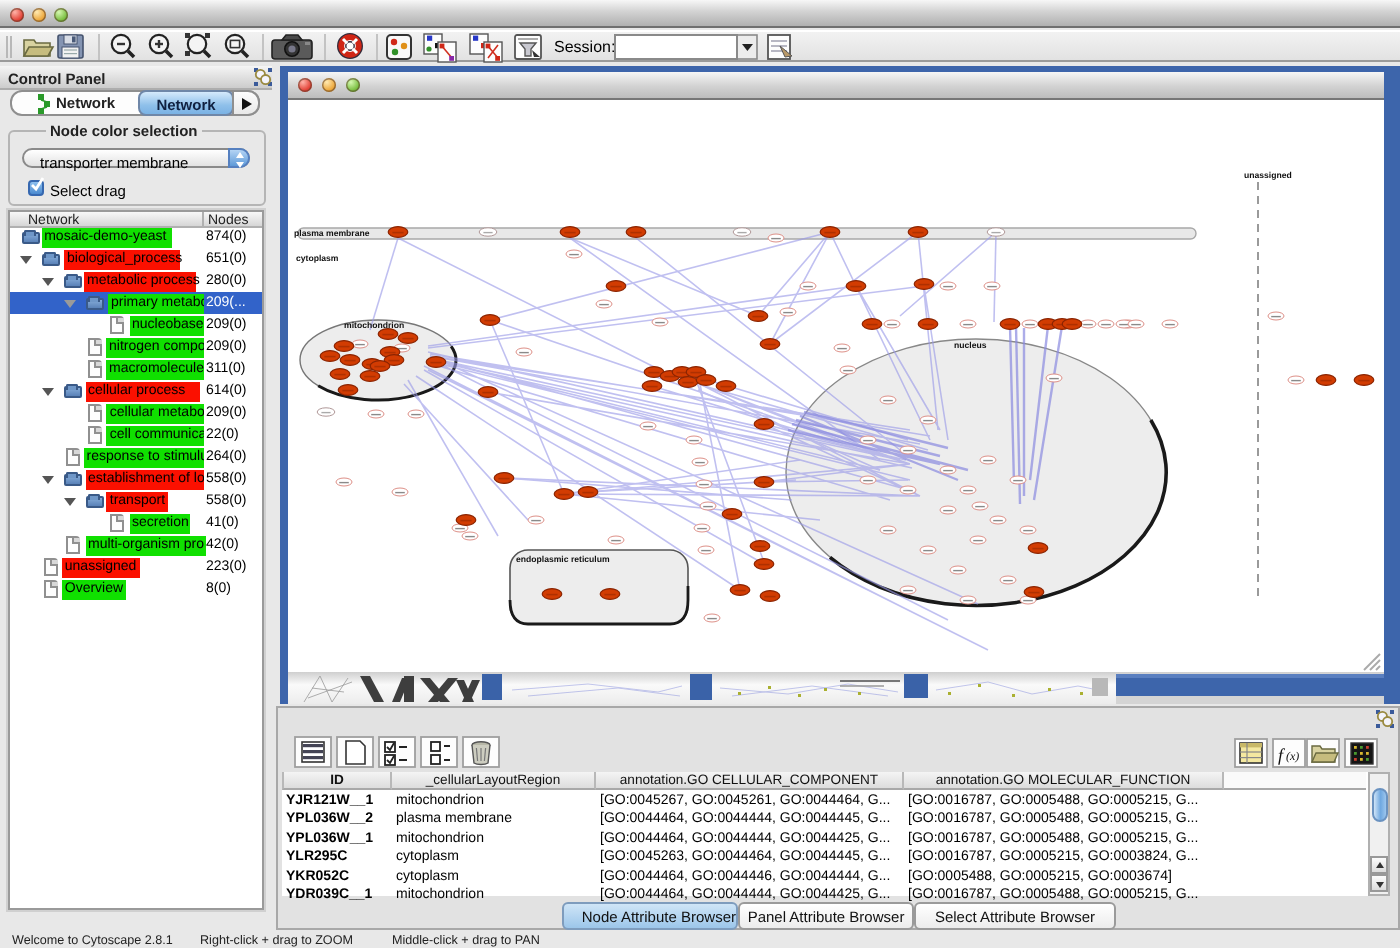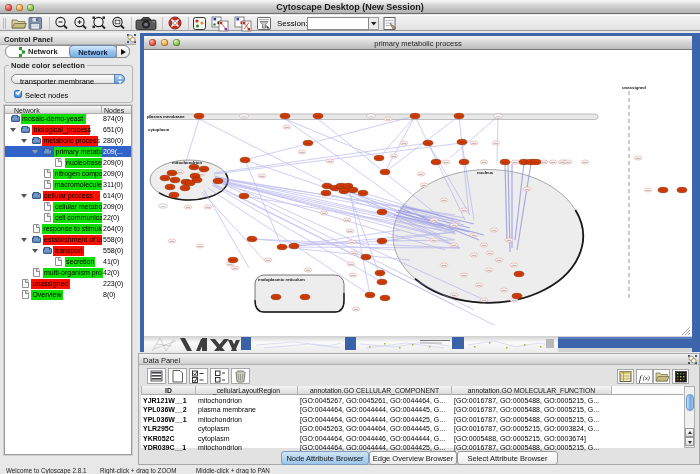--- a/index.html
+++ b/index.html
@@ -49,21 +49,20 @@
   .hcell { position:absolute; top:0; height:9px; background:linear-gradient(#f4f4f4,#dcdcdc); border-right:1px solid #b8b8b8; border-bottom:1px solid #a8a8a8; font-size:6.8px; text-align:center; line-height:9px; color:#111; }
   .drow { position:absolute; height:9.4px; font-size:7px; line-height:9.4px; white-space:nowrap; color:#000; }
   
   .btab { position:absolute; top:451px; height:14px; border:1px solid #9a9a9a; background:linear-gradient(#ffffff,#ececec); border-radius:3px; font-size:7.5px; text-align:center; line-height:13px; color:#111; }
   #statusbar { position:absolute; left:0; top:465px; width:700px; height:9px; font-size:6.3px; color:#222; }
 </style>
 </head>
 <body>
 
 <div class="abs" id="titlebar">
-  <div class="txt" style="font-size:9px;font-weight:bold;top:2px;">Cytoscape Desktop (New Session)</div>
   <div class="tl" style="left:5px;background:radial-gradient(circle at 35% 30%,#ffb3a8,#e4453a 60%,#b02820);"></div>
   <div class="tl" style="left:16px;background:radial-gradient(circle at 35% 30%,#ffe9b0,#eda93e 60%,#c07d18);"></div>
   <div class="tl" style="left:27px;background:radial-gradient(circle at 35% 30%,#d6f8b0,#7cc043 60%,#4f9022);"></div>
 </div>
 
 <div class="abs" id="toolbar"></div>
 <svg class="abs" style="left:0;top:16px;" width="430" height="16" viewBox="0 0 430 16">
   <line x1="3.5" y1="2" x2="3.5" y2="13" stroke="#b8b8b8"></line>
     <line x1="5.5" y1="2" x2="5.5" y2="13" stroke="#b8b8b8"></line>
 
@@ -173,34 +172,34 @@
         <rect x="4" y="3.5" width="3" height="3"></rect>
         <rect x="1" y="7" width="3" height="3"></rect>
       </g>
       <path d="M2.5 3 L5.5 4 M5.5 6.5 L2.5 7.5" stroke="#2a9a2a" stroke-width="0.7"></path>
     </svg>
   </div>
 <div class="abs" id="tabarrow">
     <span style="position:absolute;left:4px;top:3px;width:0;height:0;border-top:3.5px solid transparent;border-bottom:3.5px solid transparent;border-left:5px solid #111;"></span>
   </div>
 <div class="abs" id="groupbox"></div>
-<div class="abs f75" style="left:9px;top:61px;background:#e8e8e8;padding:0 2px;font-weight:bold;color:#222;">Node color selection</div>
+<div class="abs f75" style="left:23px;top:61px;background:#e8e8e8;padding:0 2px;font-weight:bold;color:#222;">Node color selection</div>
 <div class="abs" id="combo">
     <span class="f75" style="position:absolute;left:8px;top:1.5px;color:#000;">transporter membrane</span>
   </div>
 <div class="abs" id="combobtn">
 <span style="position:absolute;left:2.5px;top:1px;width:0;height:0;border-left:2.5px solid transparent;border-right:2.5px solid transparent;border-bottom:3px solid #fff;"></span>
 <span style="position:absolute;left:2.5px;top:5.5px;width:0;height:0;border-left:2.5px solid transparent;border-right:2.5px solid transparent;border-top:3px solid #fff;"></span>
   </div>
 <div class="abs" id="checkbox">
     <svg width="9" height="9" style="position:absolute;left:-1px;top:-3px;">
       <path d="M2 4.5 L4 6.5 L7.5 1" stroke="#fff" stroke-width="1.4" fill="none"></path>
     </svg>
   </div>
-<div class="abs f75" style="left:25px;top:91px;color:#000;">Select nodes</div>
+<div class="abs f75" style="left:25px;top:91px;color:#000;">Select drag</div>
 <div class="abs" id="treepanel">
   <div id="treehead">
     <span class="f7" style="position:absolute;left:9px;top:0.5px;color:#222;">Network</span>
     <span class="f7" style="position:absolute;left:99px;top:0.5px;color:#222;">Nodes</span>
     <span style="position:absolute;left:96px;top:0;width:1px;height:8px;background:#b0b0b0;"></span>
   </div>
   <div class="trow" style="top:7px">
       <span class="folder" style="left:6px"></span>
       <span class="lbl green" style="left:15.6px;width:65px;">mosaic-demo-yeast</span>
       <span class="cnt">874(0)</span>
@@ -288,21 +287,20 @@
     </div>
   <div class="trow" style="top:183px">
       <span class="file" style="left:17px"></span>
       <span class="lbl green" style="left:25.9px;width:32px;overflow:hidden;">Overview</span>
       <span class="cnt">8(0)</span>
     </div>
 </div>
 
 <div class="abs" id="frame"></div>
 <div class="abs" id="ftitle">
-  <div class="txt" style="position:absolute;width:100%;text-align:center;top:2.5px;font-size:7.5px;color:#222;">primary metabolic process</div>
   <div class="tl" style="left:5px;top:3px;background:radial-gradient(circle at 35% 30%,#ffb3a8,#e4453a 60%,#b02820);"></div>
   <div class="tl" style="left:17px;top:3px;background:radial-gradient(circle at 35% 30%,#ffe9b0,#eda93e 60%,#c07d18);"></div>
   <div class="tl" style="left:29px;top:3px;background:radial-gradient(circle at 35% 30%,#d6f8b0,#7cc043 60%,#4f9022);"></div>
 </div>
 <div class="abs" id="canvas">
 <svg width="548" height="286" viewBox="0 0 548 286" style="position:absolute;left:0;top:0;">
 <defs>
 <g id="rn">
           <ellipse rx="4.9" ry="2.7" fill="#d23c02" stroke="#8a2402" stroke-width="0.6"></ellipse>
           <line x1="-2.8" y1="0.3" x2="2.8" y2="0.3" stroke="#7a2000" stroke-width="0.8" opacity="0.4"></line>
@@ -529,23 +527,20 @@
 <rect x="201" y="1" width="11" height="13" fill="#3a62a8"></rect>
 <rect x="308" y="1" width="12" height="12" fill="#3a62a8"></rect>
 <rect x="402" y="3" width="8" height="9" fill="#b8b8b8"></rect>
 <rect x="414" y="1" width="134" height="11" fill="#3d65ab"></rect>
 <rect x="414" y="1" width="134" height="2" fill="#5a7fc0"></rect>
 <rect x="414" y="12" width="134" height="4" fill="#d4d4d4"></rect>
 </svg>
 </div>
 
 <div class="abs" id="dpanel">
-  <div id="dphead">
-      <span class="f75" style="position:absolute;left:4px;top:1.5px;color:#222;">Data Panel</span>
-    </div>
   <div id="dtoolbar">
     <svg width="560" height="33" viewBox="0 0 560 33" style="position:absolute;left:0;top:0;">
       <g>
           <rect x="549" y="1" width="2" height="2" fill="#3a5a9a"></rect>
           <rect x="556" y="1" width="2" height="2" fill="#3a5a9a"></rect>
           <rect x="549" y="8" width="2" height="2" fill="#3a5a9a"></rect>
           <rect x="556" y="8" width="2" height="2" fill="#3a5a9a"></rect>
           <circle cx="552.2" cy="4.2" r="2.3" fill="#f4f4fc" stroke="#9a8a40" stroke-width="0.9"></circle>
           <circle cx="554.8" cy="6.8" r="2.3" fill="#f4f4fc" stroke="#9a8a40" stroke-width="0.9"></circle>
         </g>
@@ -654,21 +649,21 @@
     <div style="position:absolute;left:0.5px;top:7px;width:8px;height:17px;border-radius:4px;background:linear-gradient(90deg,#cfe4f8,#6fa8e0 55%,#9cc6ee);border:0.5px solid #6a92c0;"></div>
     <div style="position:absolute;left:0;top:41px;width:9px;height:9px;background:linear-gradient(#fcfcfc,#dcdcdc);border:0.5px solid #999;">
         <span style="position:absolute;left:2px;top:2px;width:0;height:0;border-left:2.5px solid transparent;border-right:2.5px solid transparent;border-bottom:3.5px solid #333;"></span>
       </div>
     <div style="position:absolute;left:0;top:50px;width:9px;height:9px;background:linear-gradient(#fcfcfc,#dcdcdc);border:0.5px solid #999;">
         <span style="position:absolute;left:2px;top:3px;width:0;height:0;border-left:2.5px solid transparent;border-right:2.5px solid transparent;border-top:3.5px solid #333;"></span>
       </div>
   </div>
 </div>
 
-<div class="btab" style="left:281px;width:88px;background:linear-gradient(#cfe5f7,#9cc6ea);border-color:#7e9cbd;">Node Attribute Browser</div>
-<div class="btab" style="left:369px;width:88px;">Edge Overview Browser</div>
+<div class="btab" style="left:281px;width:88px;background:linear-gradient(#cfe5f7,#9cc6ea);border-color:#7e9cbd;text-align:right;">Node Attribute Browser</div>
+<div class="btab" style="left:369px;width:88px;">Panel Attribute Browser</div>
 <div class="btab" style="left:457px;width:101px;">Select Attribute Browser</div>
 
 <div id="statusbar">
   <span style="position:absolute;left:6px;top:2px;">Welcome to Cytoscape 2.8.1</span>
   <span style="position:absolute;left:100px;top:2px;">Right-click + drag to ZOOM</span>
   <span style="position:absolute;left:196px;top:2px;">Middle-click + drag to PAN</span>
 </div>
 
 </body></html>

